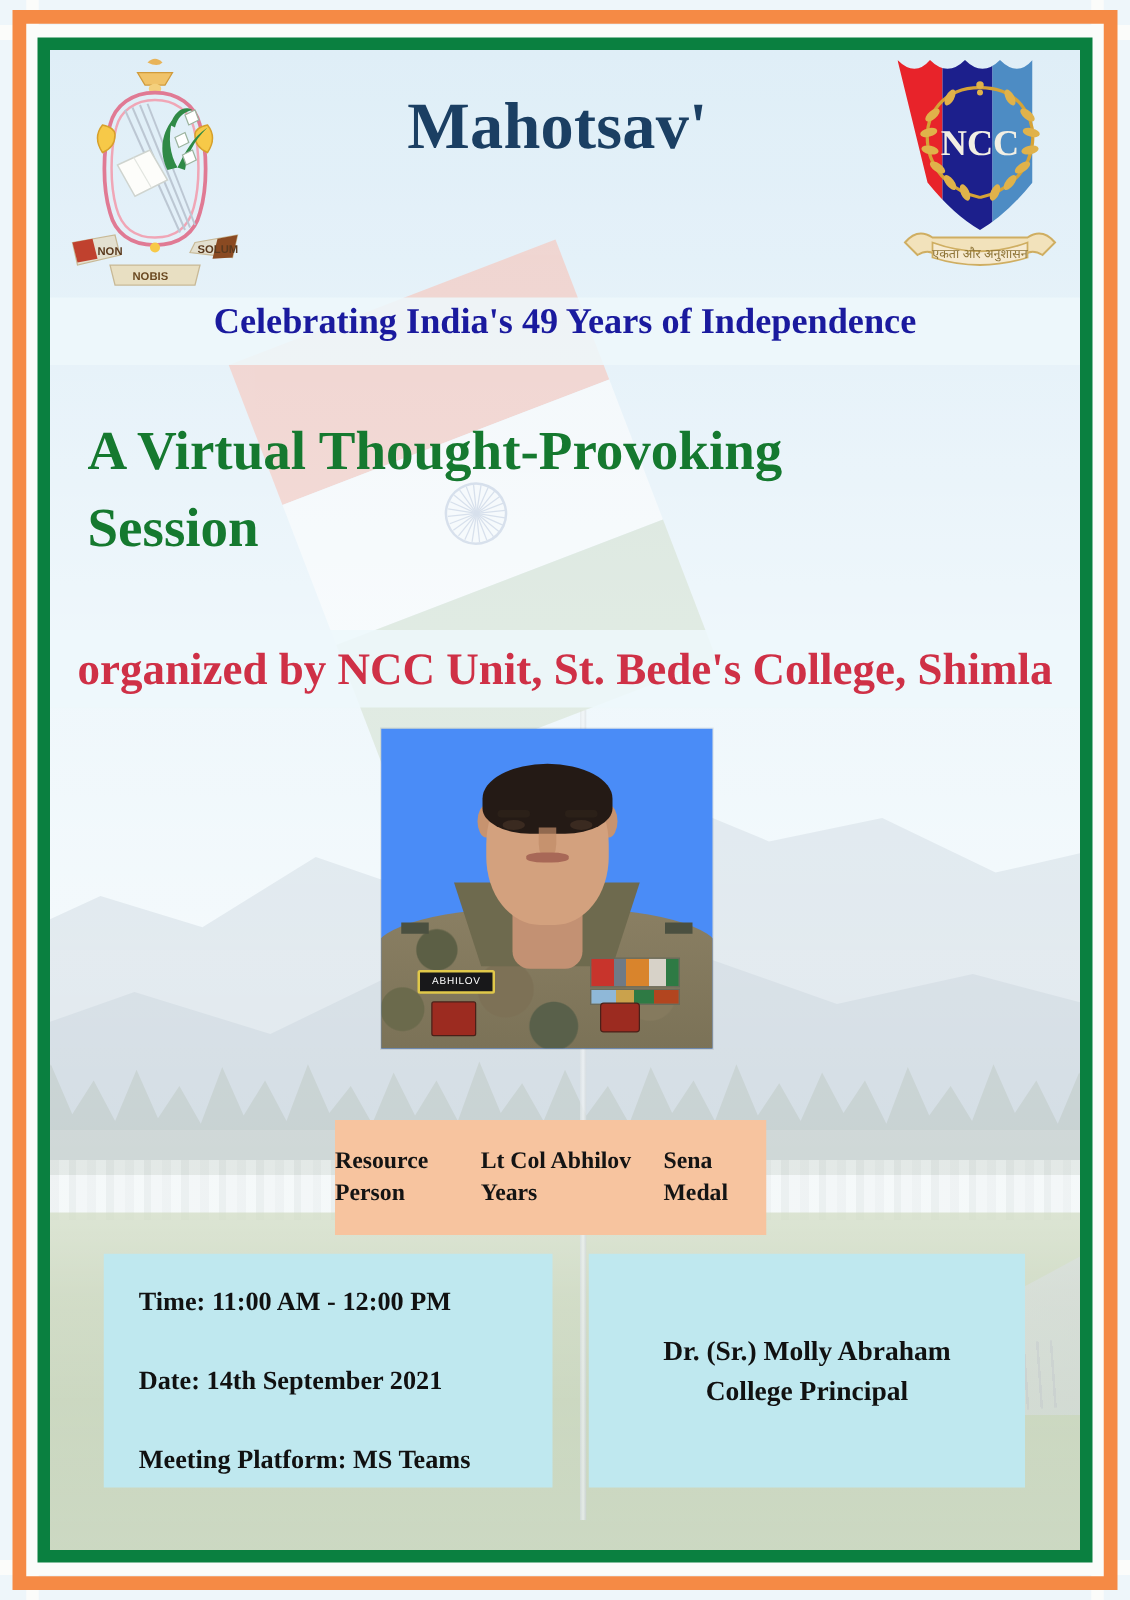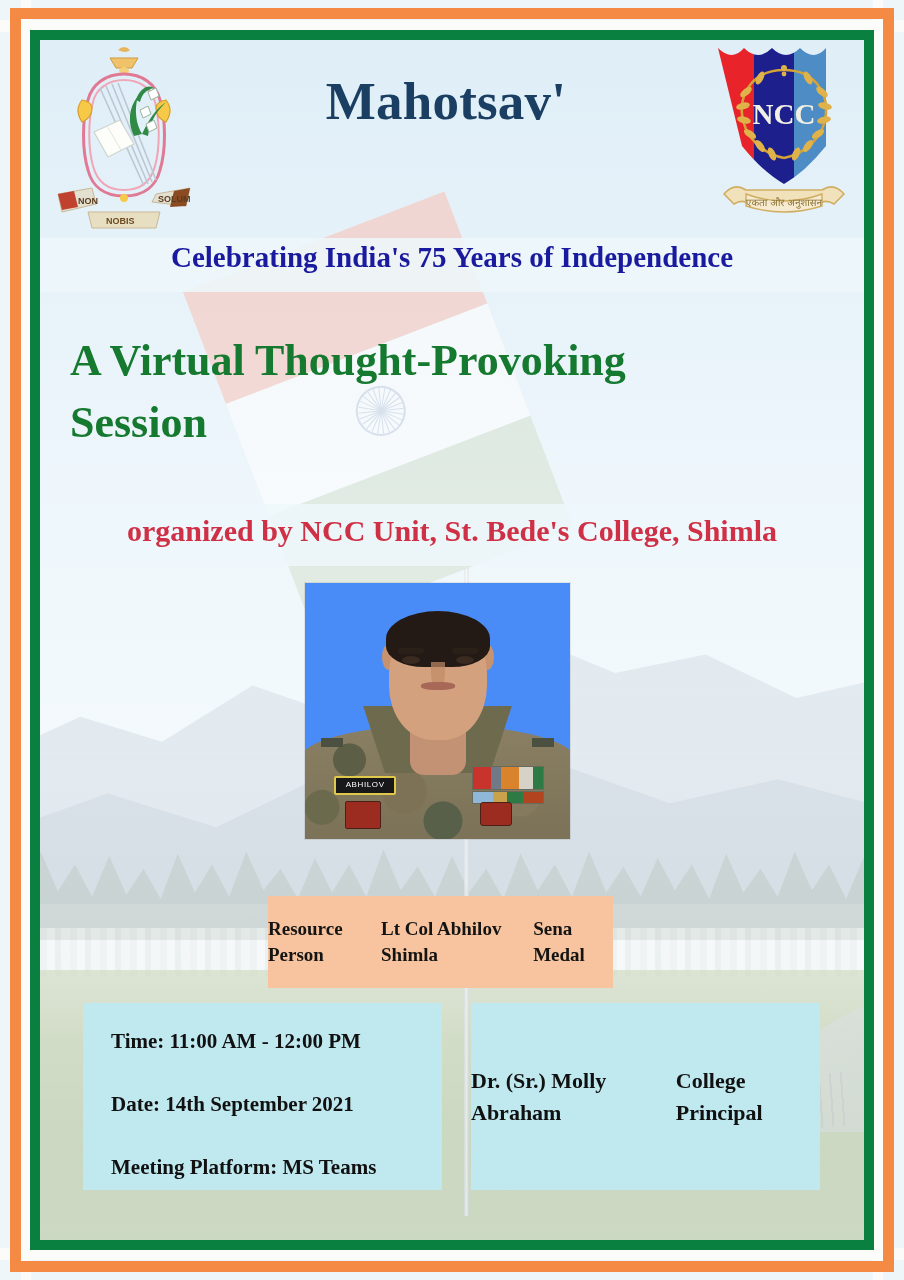--- a/index.html
+++ b/index.html
@@ -148,21 +148,21 @@
     font-size:29px;font-weight:700;color:#1a1a9e;
   }
   #headline{
     position:absolute;left:70px;top:330px;width:764px;
     z-index:10;text-align:left;
     font-size:44px;line-height:1.42;font-weight:700;color:#15792f;
   }
   #organizer{
     position:absolute;left:40px;top:514px;width:824px;
     z-index:10;text-align:center;
-    font-size:30px;font-weight:700;color:#cf3046;
+    font-size:36px;font-weight:700;color:#cf3046;
   }
 
   
   #photo{
     position:absolute;left:305px;top:583px;width:265px;height:256px;
     z-index:10;
     background:#4a8cf7;
     overflow:hidden;
     box-shadow:0 0 0 1px rgba(0,0,0,.08);
   }
@@ -234,21 +234,21 @@
     padding:26px 0 0 28px;box-sizing:border-box;
   }
   #info-left p{
     margin:0 0 38px 0;
     font-size:21px;font-weight:700;color:#111;
   }
   #info-left p:last-child{margin-bottom:0;}
   #info-right{
     position:absolute;left:471px;top:1003px;width:349px;height:187px;
     z-index:10;background:#bfe8ef;
-    display:flex;justify-content:center;align-items:center;
+    display:flex;flex-direction:column;justify-content:center;align-items:center;
   }
   #info-right div{
     font-size:22px;font-weight:700;color:#111;line-height:1.45;
   }
 </style>
 </head>
 <body>
 
 <div id="poster">
 
@@ -373,21 +373,21 @@
     <path d="M14 156 q10 -12 22 -4 l76 0 q12 -8 22 4 l-10 10 q-10 -6 -16 2
              l-68 0 q-6 -8 -16 -2z" fill="#f2e2bb" stroke="#cfae62" stroke-width="1.6"></path>
     <path d="M36 156 q38 14 76 0 l0 12 q-38 12 -76 0z" fill="#f6ead0" stroke="#cfae62" stroke-width="1.4"></path>
     <text x="74" y="168" text-anchor="middle" font-family="Liberation Sans, sans-serif" font-size="10" fill="#8d7336">एकता और अनुशासन</text>
   </svg>
 
   <div id="title-main">
     <div>Mahotsav'</div>
   </div>
 
-  <div id="subtitle">Celebrating India's 75 Years of Independence</div>
+  <div id="subtitle">Celebrating India's 49 Years of Independence</div>
 
   <div id="headline">
     <div>A Virtual Thought-Provoking</div>
     <div>Session</div>
   </div>
 
   <div id="organizer">organized by NCC Unit, St. Bede's College, Shimla</div>
 
   <div id="photo">
     <div class="ph-torso"></div>
@@ -408,21 +408,21 @@
     <div class="ph-mouth"></div>
     <div class="ph-placard">ABHILOV</div>
     <div class="ph-ribbons"></div>
     <div class="ph-ribbons2"></div>
     <div class="ph-patch-l"></div>
     <div class="ph-patch-r"></div>
   </div>
 
   <div id="resource-box">
     <div>Resource Person</div>
-    <div>Lt Col Abhilov Shimla</div>
+    <div>Lt Col Abhilov Years</div>
     <div>Sena Medal</div>
   </div>
 
   <div id="info-left">
     <p>Time: 11:00 AM - 12:00 PM</p>
     <p>Date: 14th September 2021</p>
     <p>Meeting Platform: MS Teams</p>
   </div>
 
   <div id="info-right">

